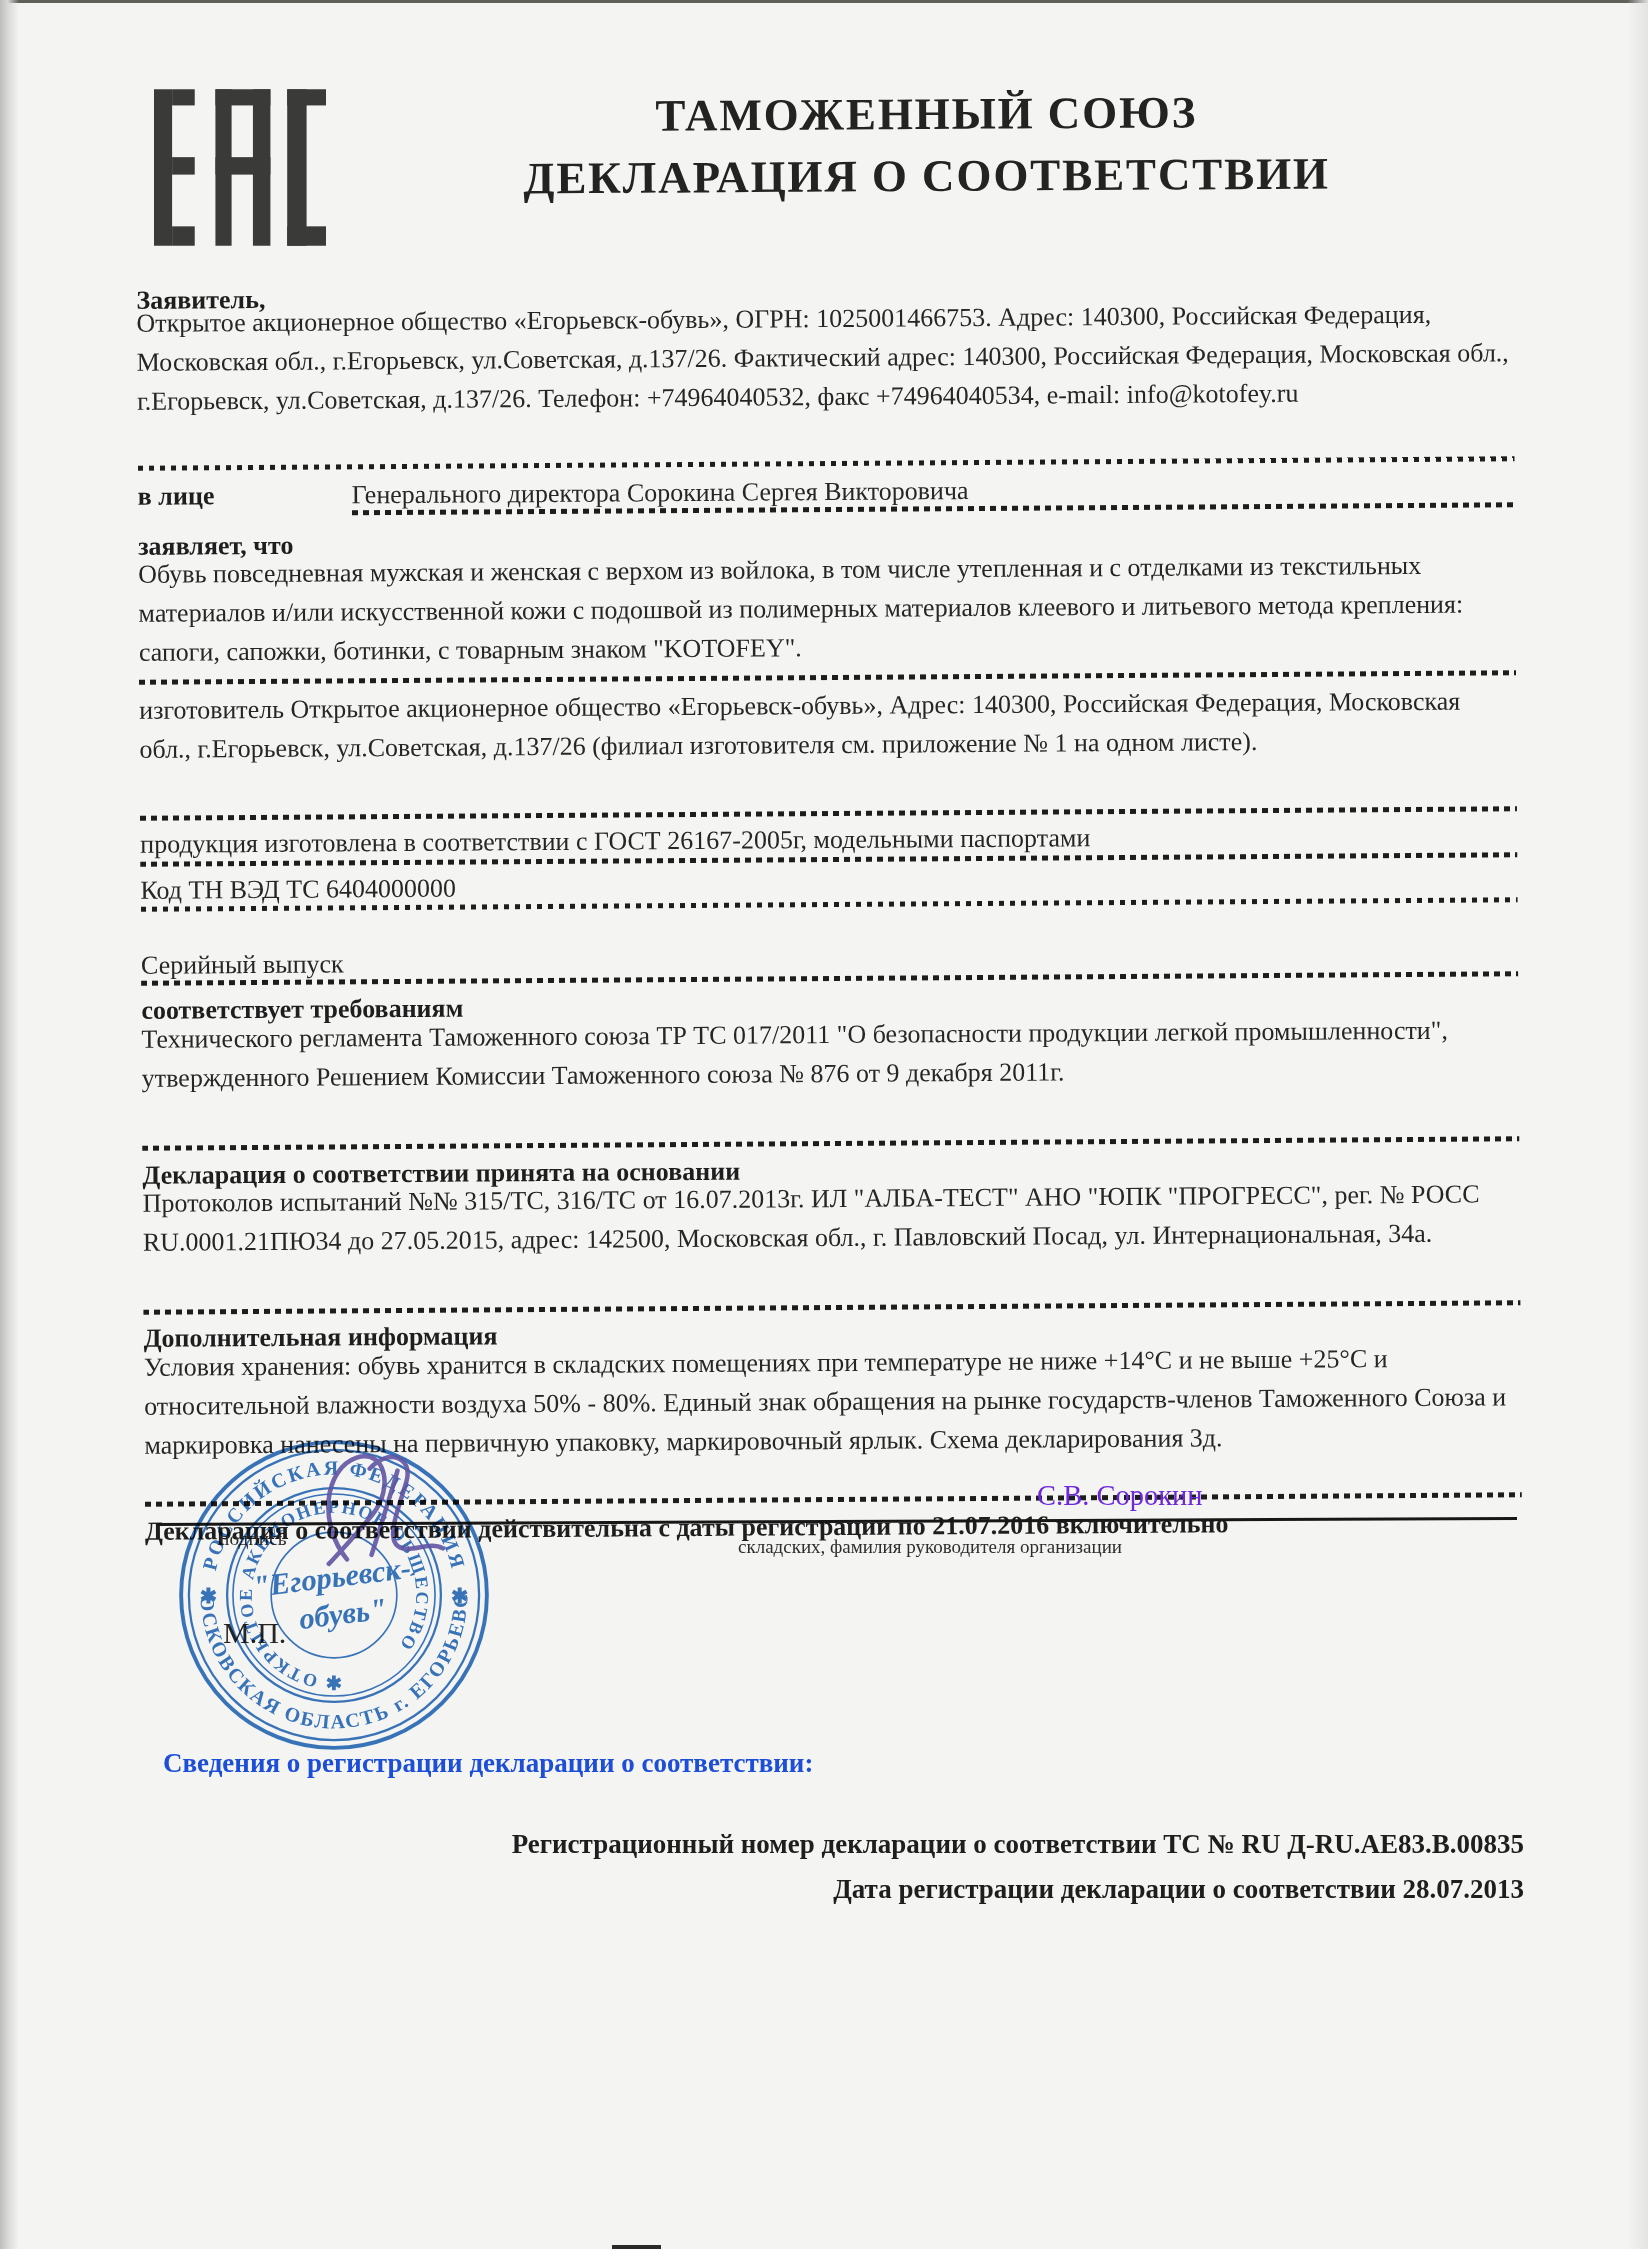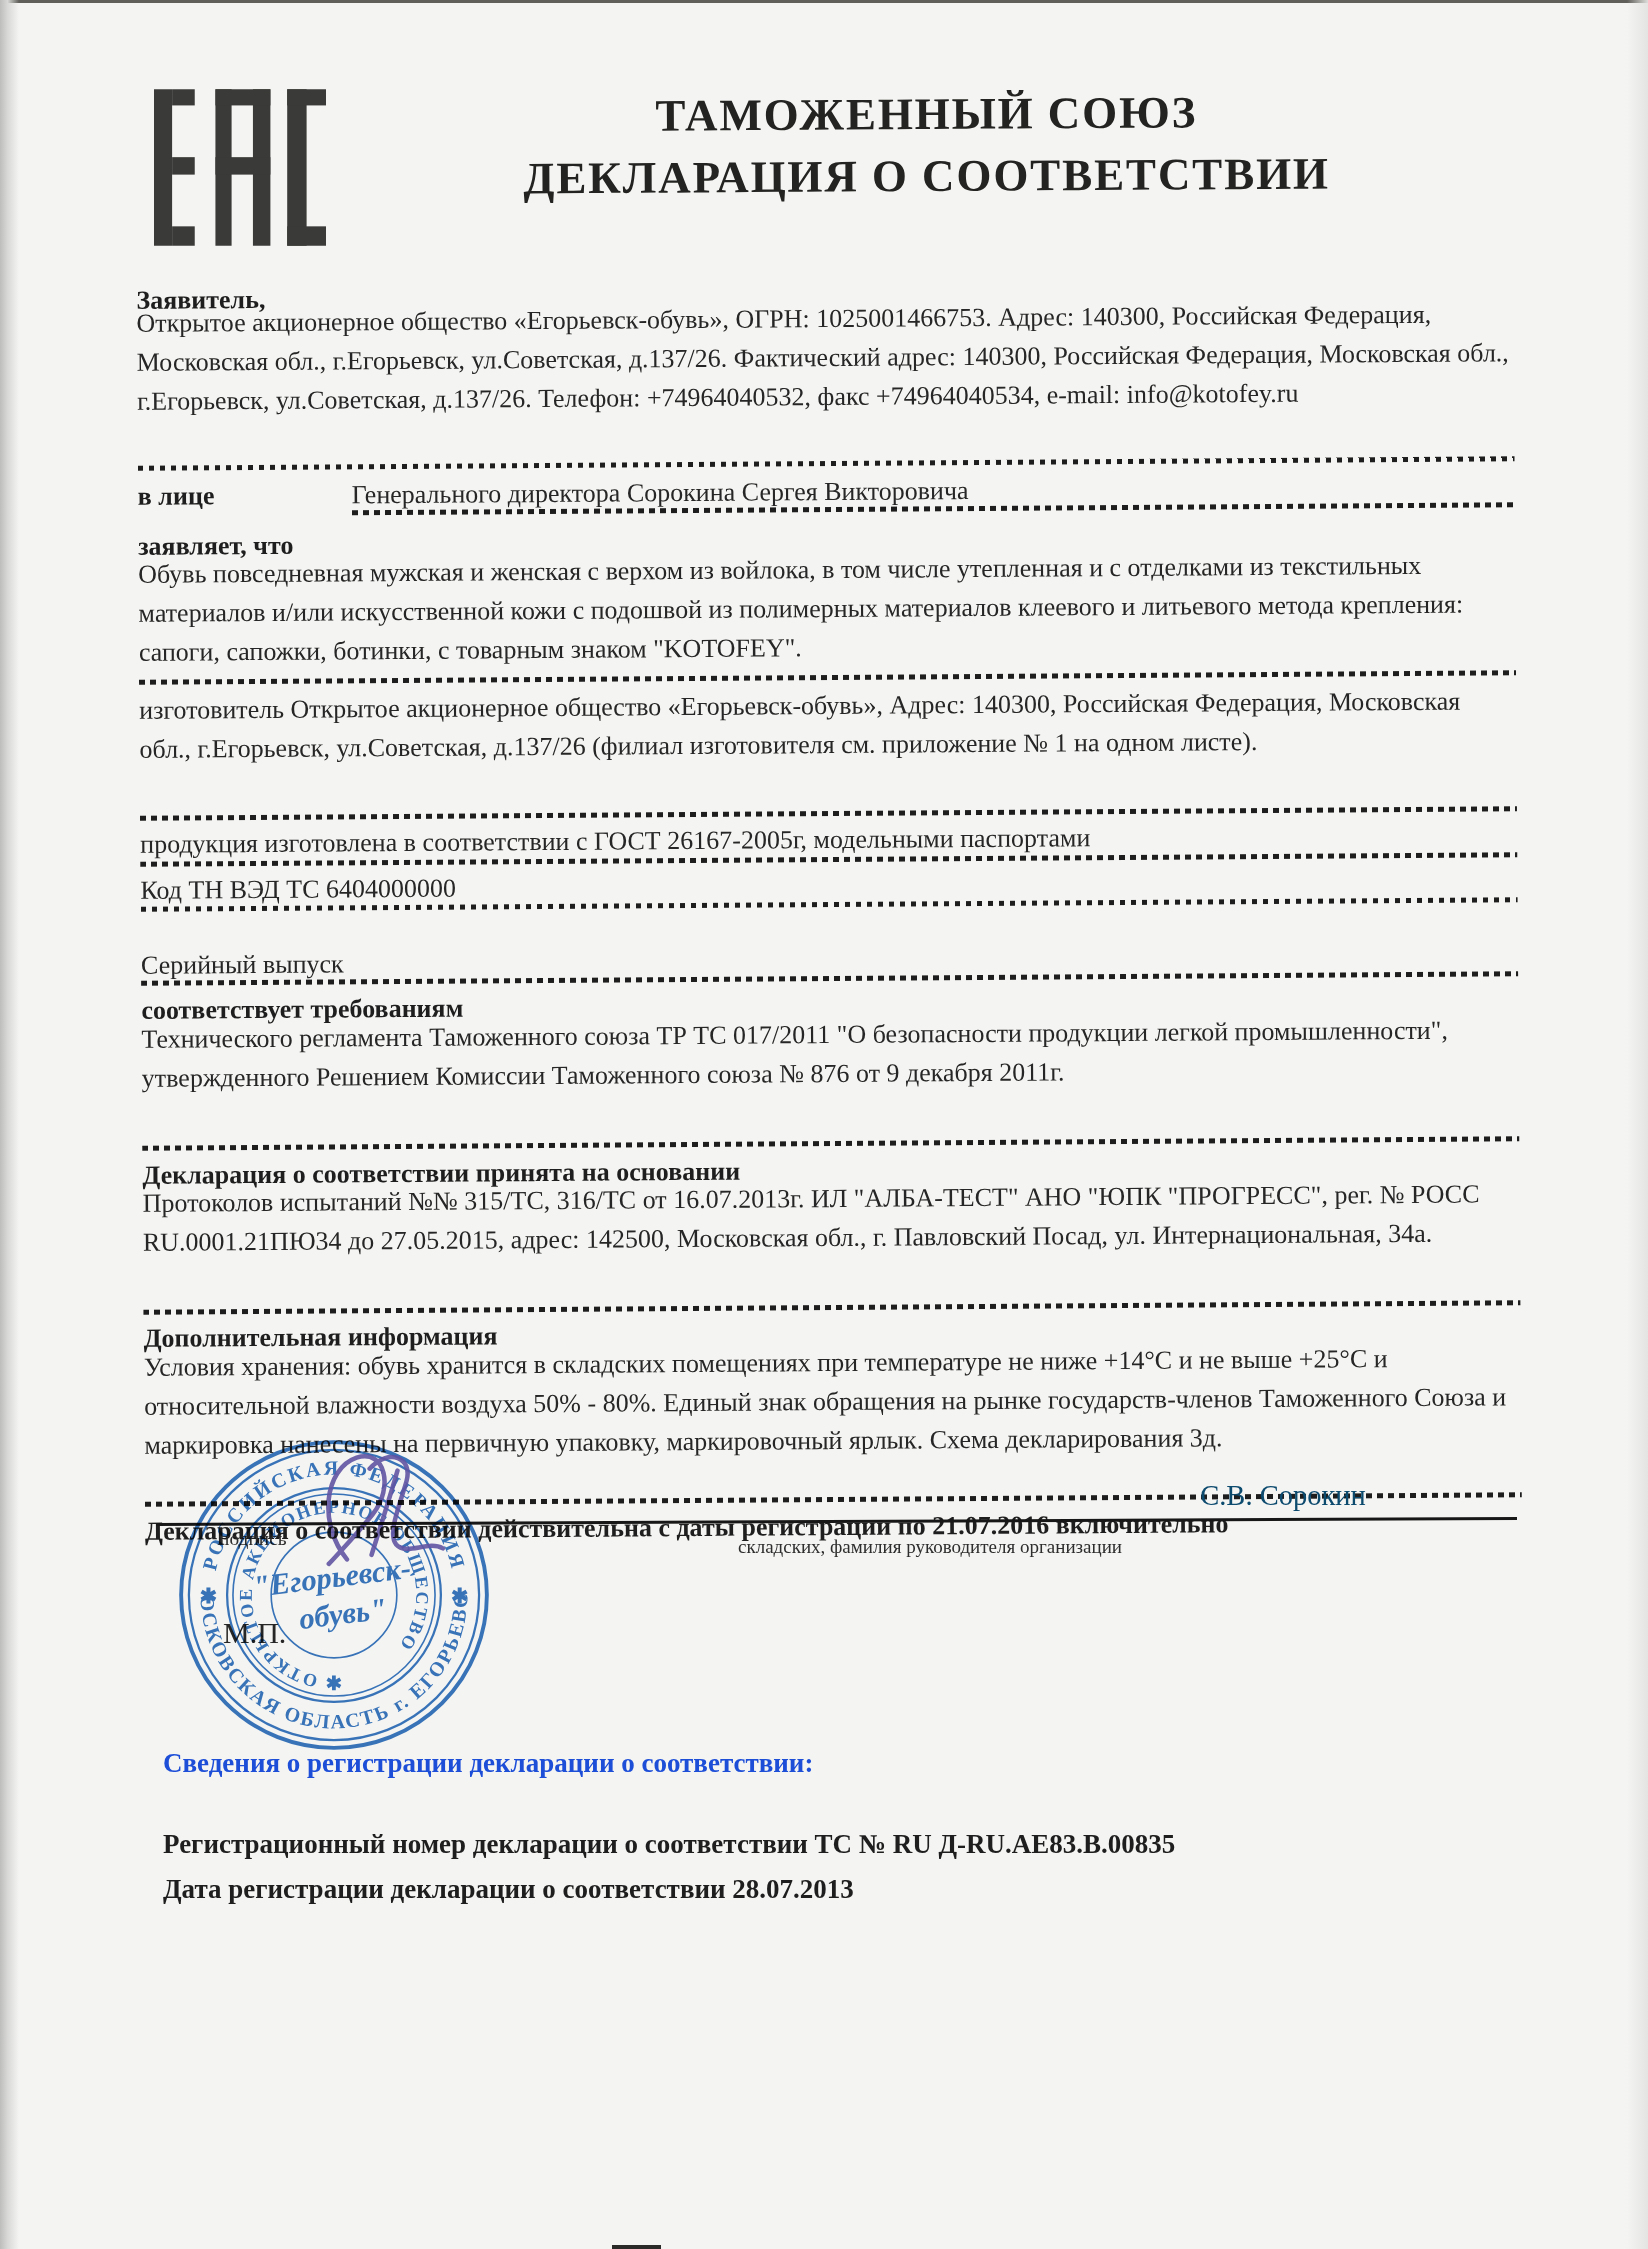--- a/index.html
+++ b/index.html
@@ -27,31 +27,31 @@
   .doc-col{
     position:absolute;left:139px;top:0;width:1377px;height:2250px;
     transform:rotate(-0.4deg);transform-origin:50% 30%;
   }
   .blk{position:absolute;left:0;width:1377px;font-size:26px;line-height:39px;}
   .b{font-weight:bold;color:#1e1e1e;}
   .dotted{position:absolute;height:5.2px;
     background-image:repeating-linear-gradient(90deg,#1d1d1d 0px,#1d1d1d 5.8px,rgba(0,0,0,0) 5.8px,rgba(0,0,0,0) 11px);}
   .inline-label{display:inline-block;min-width:214px;font-weight:bold;color:#1e1e1e;}
 
-  .sig-name{position:absolute;left:1037px;top:1480px;width:492px;text-align:center;font-size:28.5px;color:#0c4a6e;}
+  .sig-name{position:absolute;left:1037px;top:1480px;width:492px;text-align:left;font-size:28.5px;color:#6d28d9;}
   .sig-line{position:absolute;left:156px;top:1520px;width:1361px;height:3.2px;background:#171717;transform:rotate(-0.25deg);}
   .sig-caption{position:absolute;left:219px;top:1528px;font-size:19.4px;color:#2e2e2e;}
   .sig-initials{position:absolute;left:538px;top:1532px;width:784px;text-align:center;font-size:19px;line-height:30px;color:#2e2e2e;}
   .mp-label{position:absolute;left:223px;top:1616px;font-size:30px;color:#262626;}
 
   .stamp-wrap{position:absolute;left:174px;top:1435px;width:320px;height:320px;
     mix-blend-mode:multiply;opacity:.94;}
 
   .reg-heading{position:absolute;left:163px;top:1748px;width:1361px;font-size:27px;font-weight:bold;color:#1d4ed8;}
-  .reg-line{position:absolute;left:163px;width:1361px;font-size:27px;font-weight:bold;color:#1e1e1e;}
+  .reg-line{position:absolute;left:163px;width:1361px;font-size:27px;font-weight:bold;color:#1e1e1e;text-align:right;}
 </style>
 </head>
 <body>
 
 <div class="scan-top-line"></div>
 <div class="scan-left-strip"></div>
 <div class="scan-right-shade"></div>
 <div class="scan-bottom-tick"></div>
 
 <div class="eac-box">

